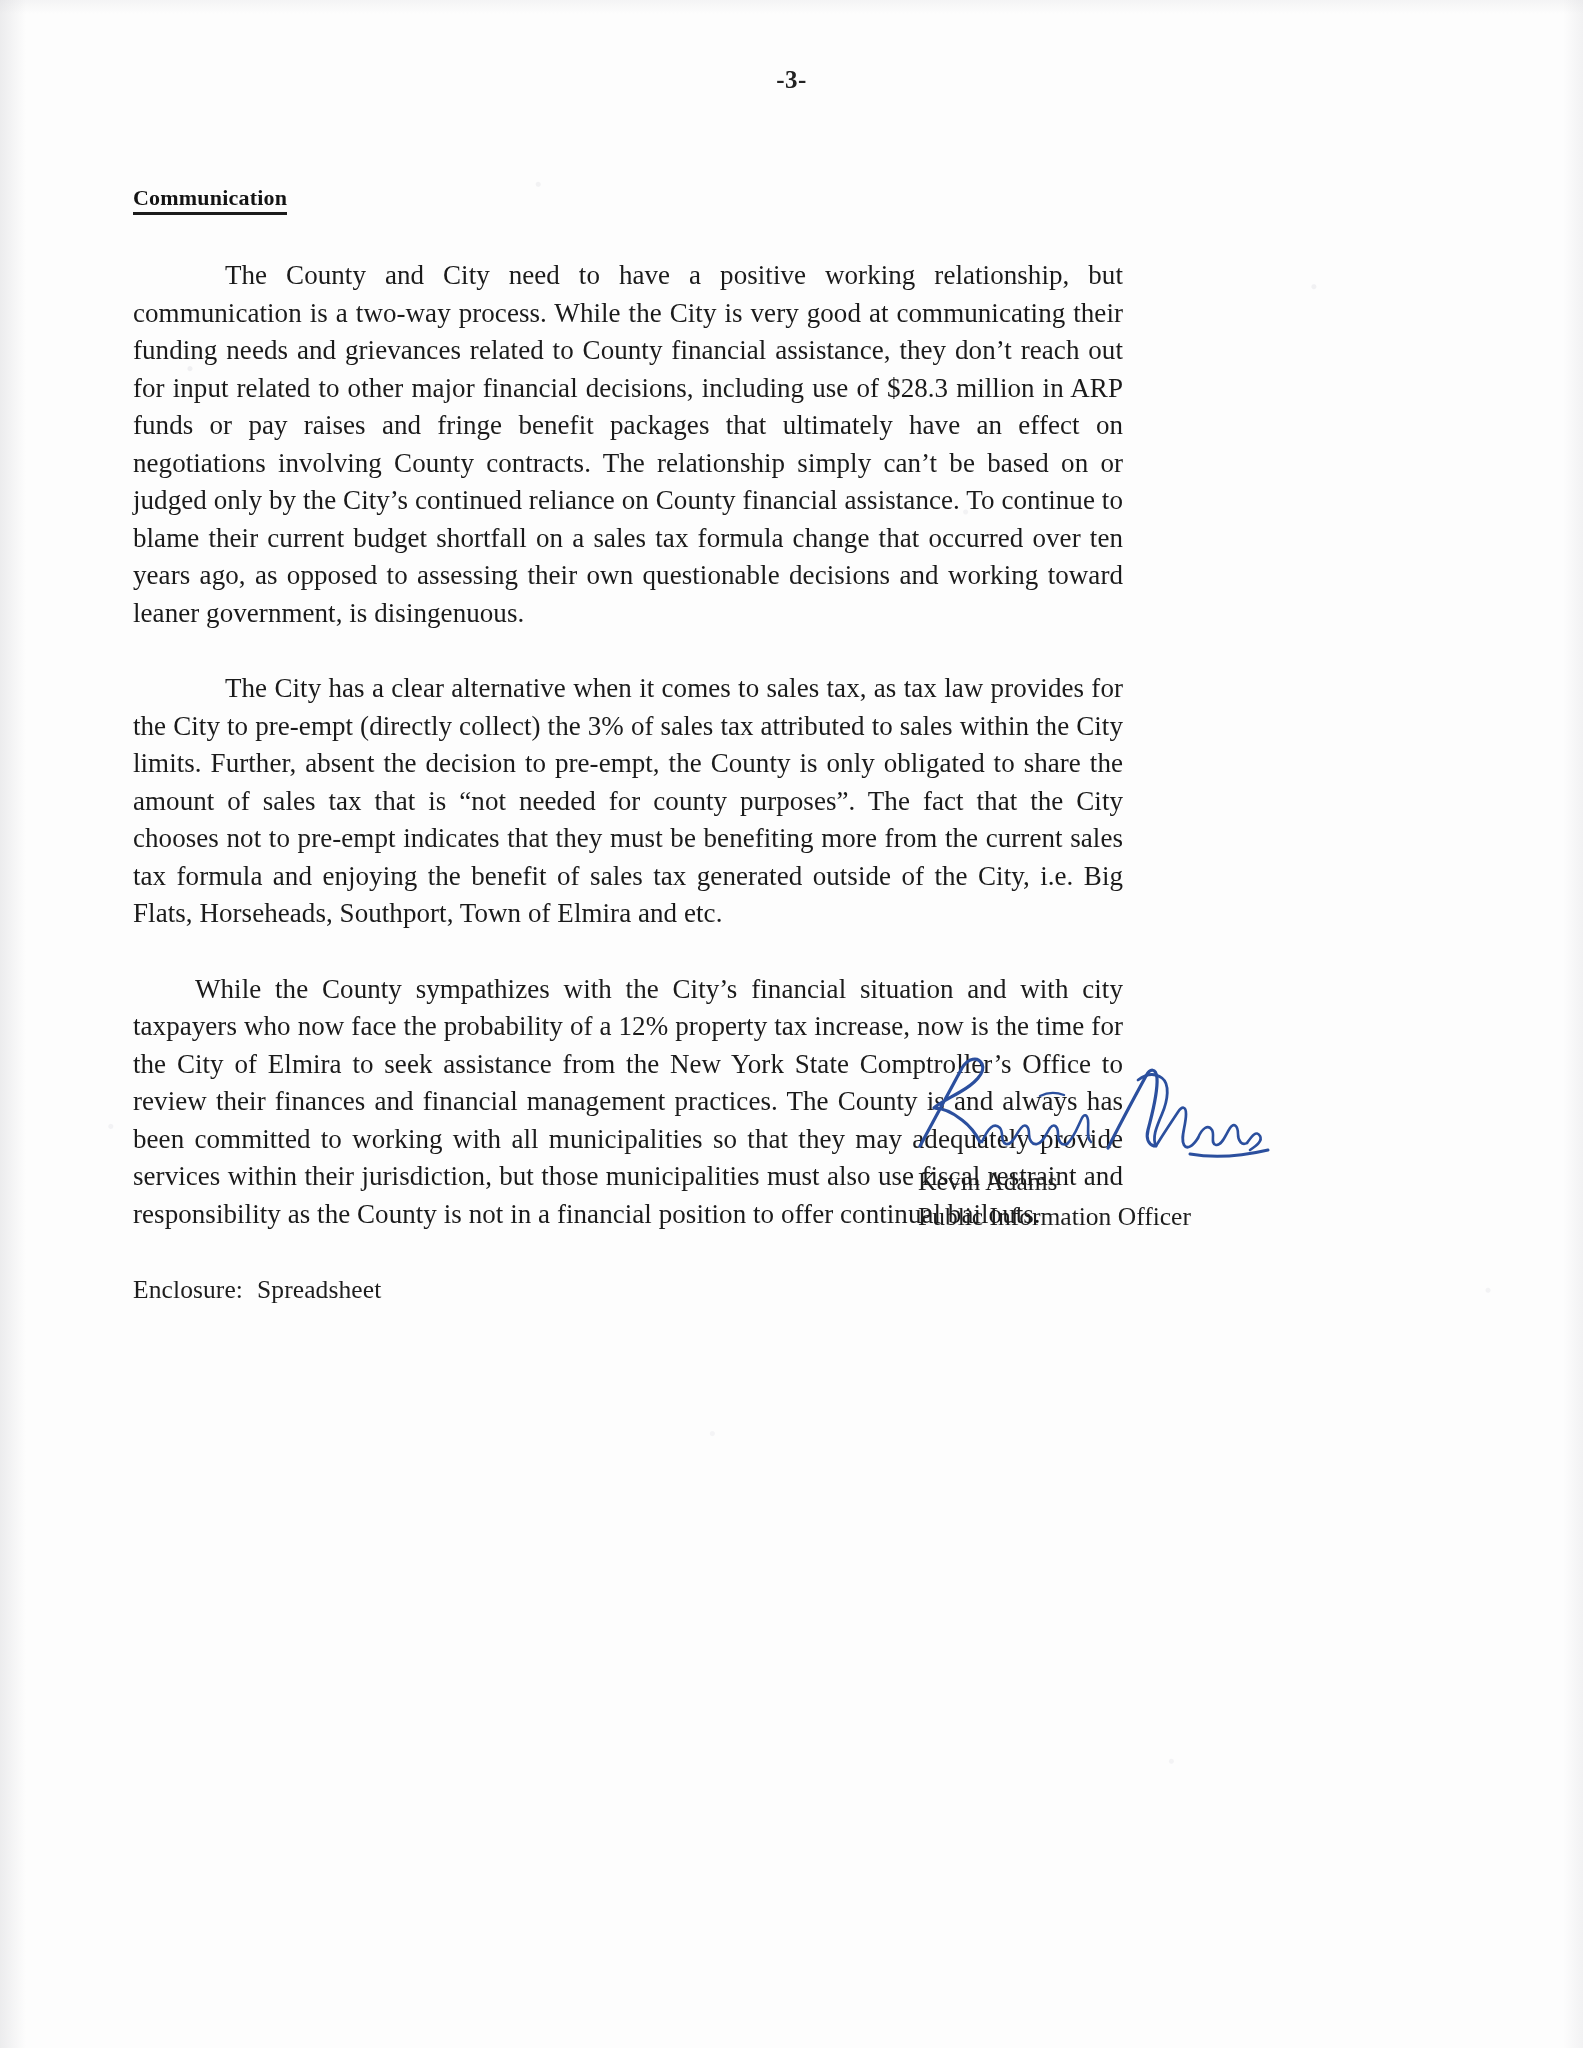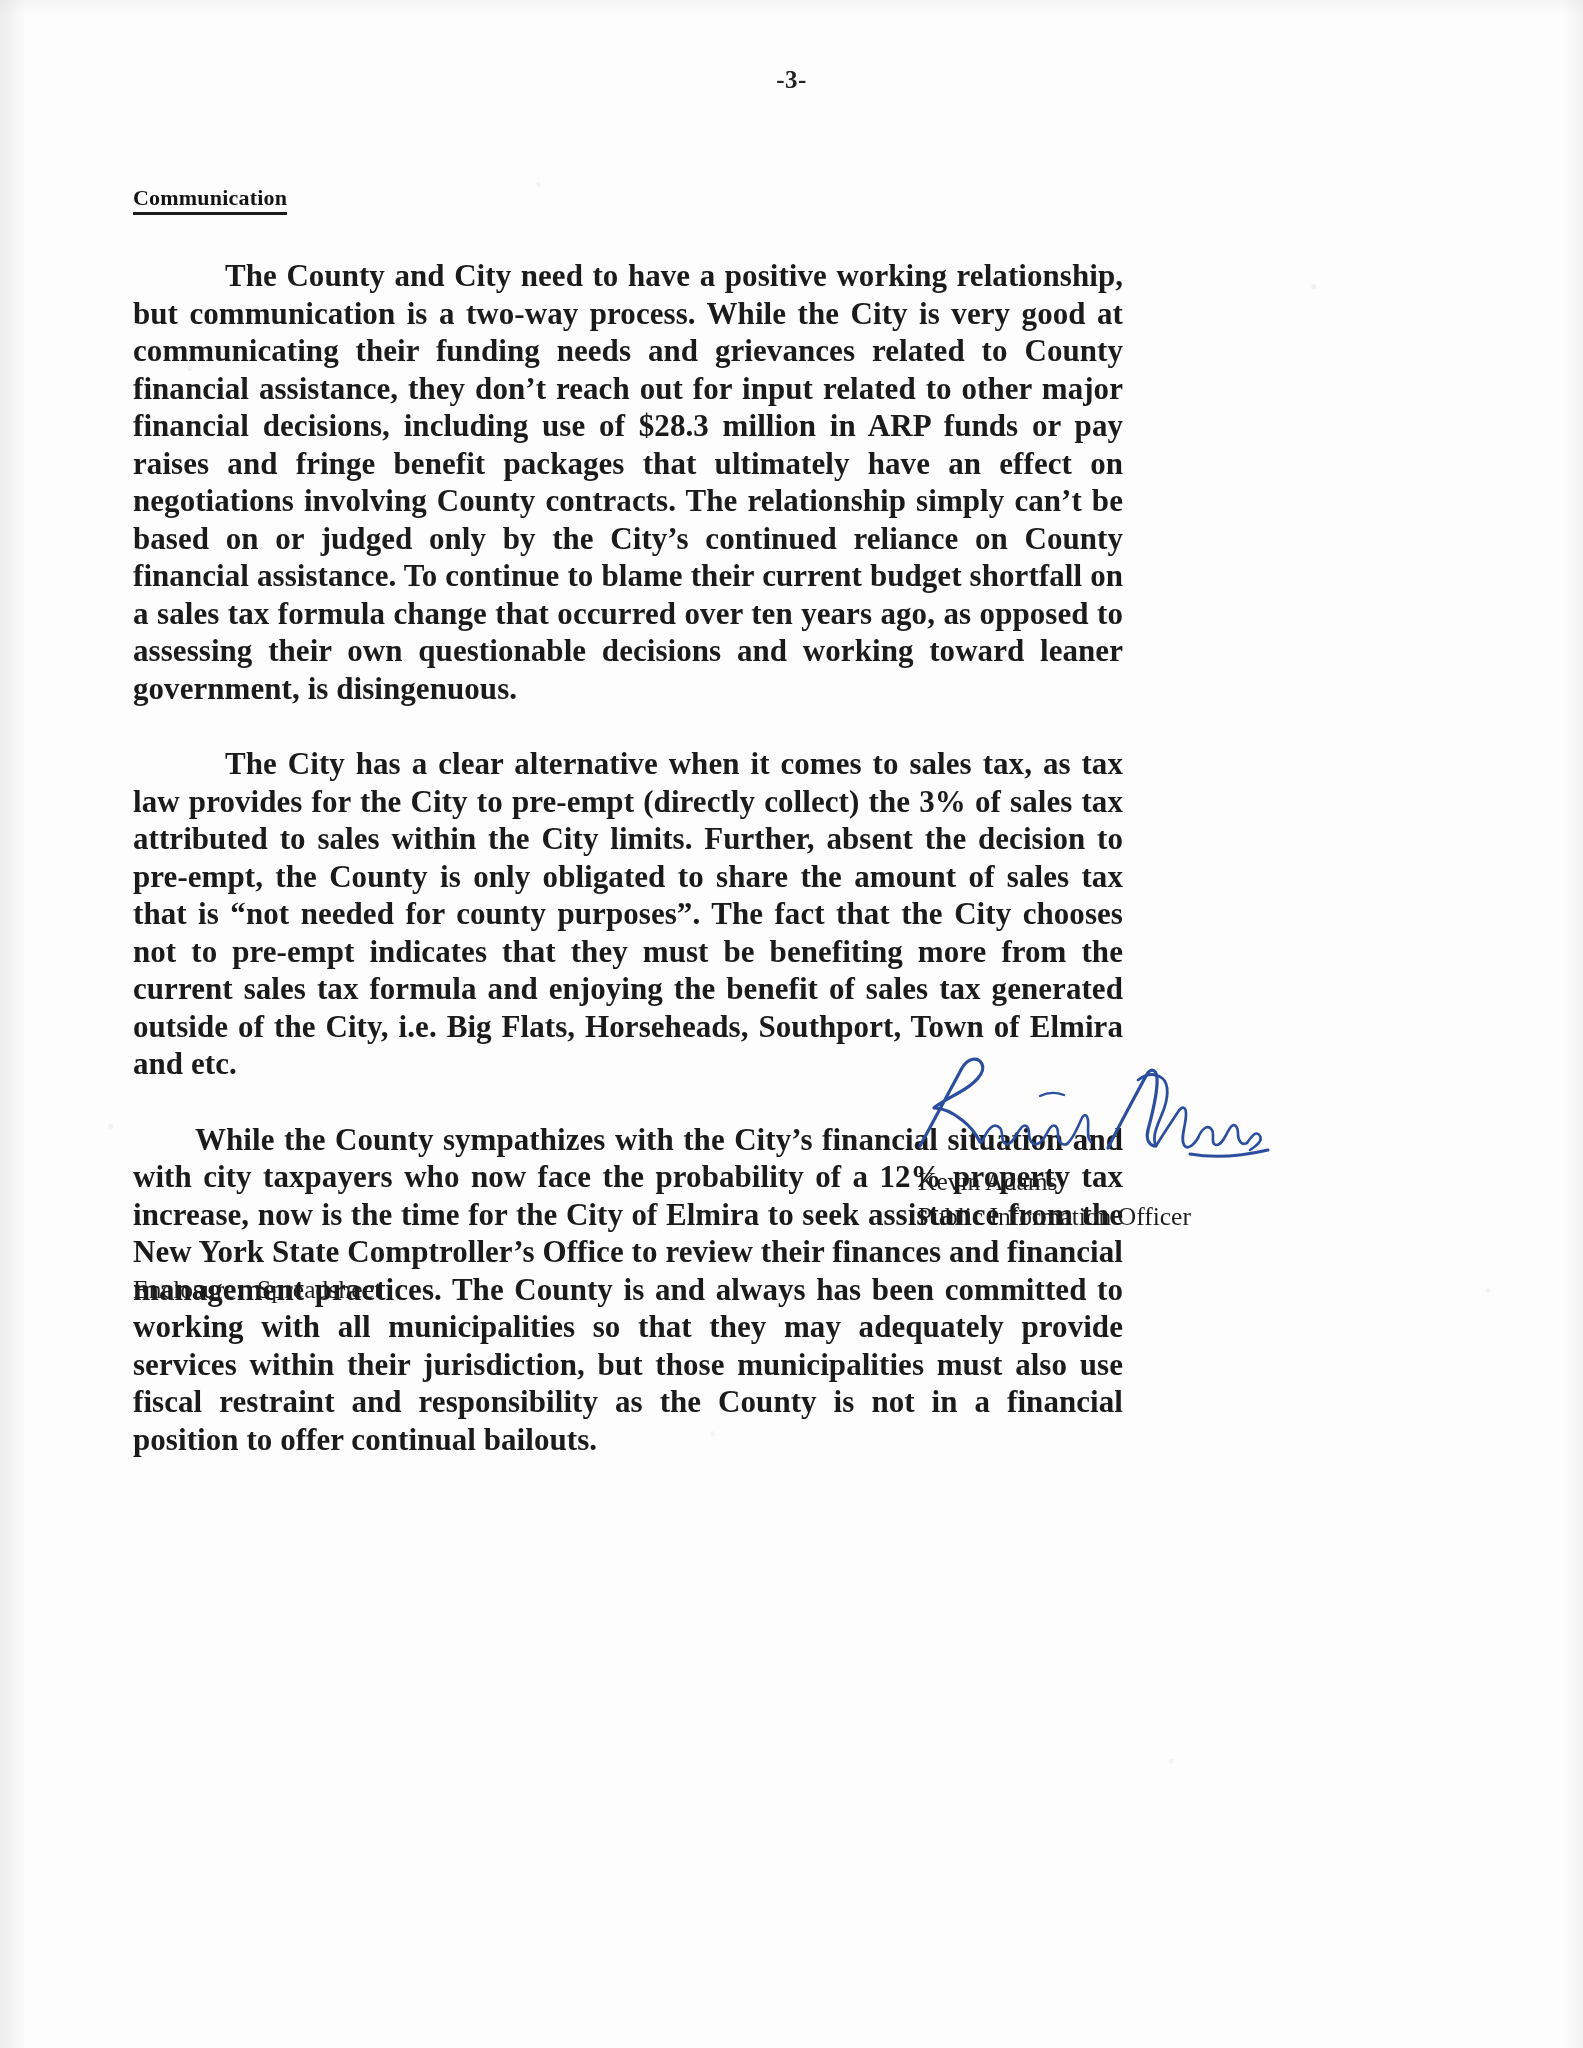--- a/index.html
+++ b/index.html
@@ -67,28 +67,27 @@
     font-weight: 700;
     letter-spacing: 0.2px;
     color: #141414;
     border-bottom: 3px solid #1c1c1c;
     padding-bottom: 1px;
     margin: 0 0 42px 0;
   }
 
   p.para {
     margin: 0 0 38px 0;
-    font-size: 31px;
+    font-size: 27px;
     line-height: 37.5px;
     text-align: justify;
     text-justify: inter-word;
     text-indent: 92px;
     color: #1b1b1b;
     letter-spacing: 0.06px;
-    font-weight: bold;
   }
 
   p.para.tight-indent {
     text-indent: 62px;
   }
 
   p.para:last-of-type {
     margin-bottom: 0;
   }
 

